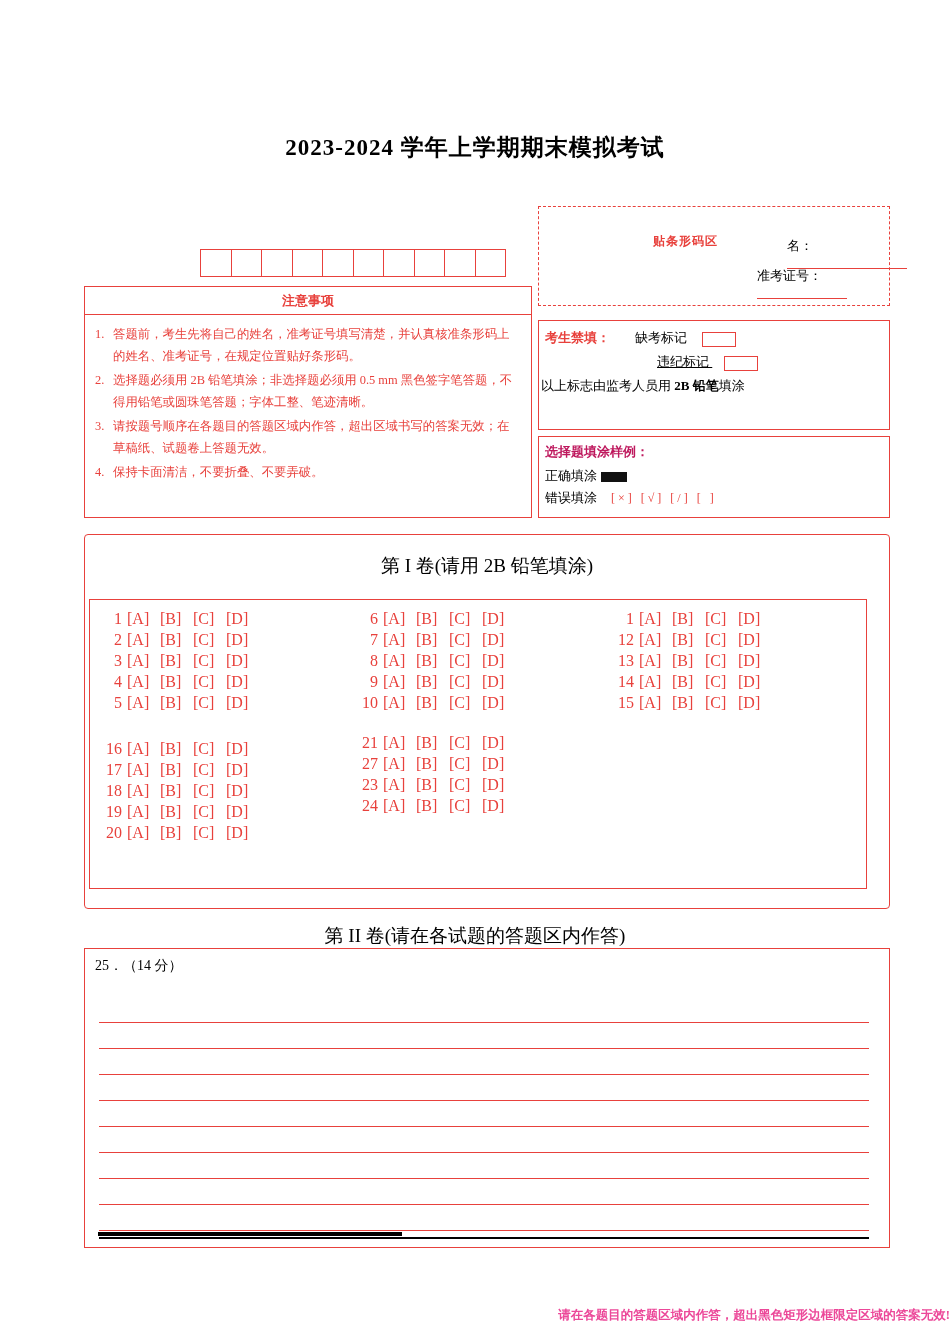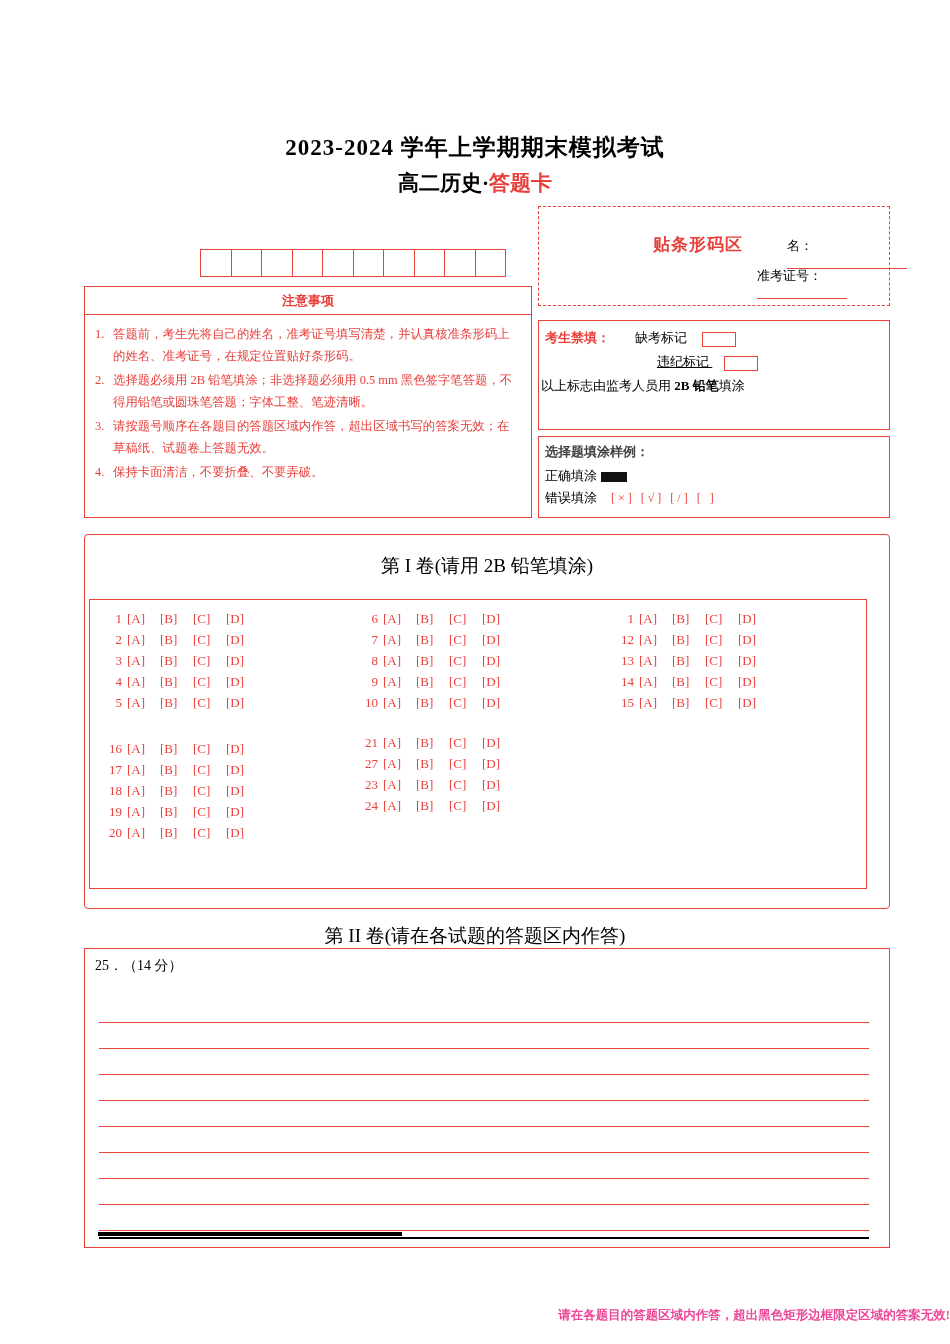--- a/index.html
+++ b/index.html
@@ -104,21 +104,21 @@
     width: 352px;
     height: 100px;
     border: 1px dashed #e8413c;
     box-sizing: border-box;
   }
   .barcode-label {
     position: absolute;
     left: 114px; top: 26px;
     color: #e8413c;
     font-weight: bold;
-    font-size: 17px;
+    font-size: 12px;
     letter-spacing: 1px;
   }
   .name-line {
     position: absolute;
     left: 248px; top: 30px;
     font-size: 13px;
   }
   .name-line .ul {
     display: inline-block;
     width: 120px;
@@ -182,21 +182,21 @@
     left: 538px; top: 436px;
     width: 352px;
     height: 82px;
     border: 1px solid #e8413c;
     box-sizing: border-box;
     font-size: 13px;
   }
   .sample-title {
     position: absolute;
     left: 6px; top: 6px;
-    color: #404040;
+    color: #be185d;
     font-weight: bold;
   }
   .sample-ok {
     position: absolute;
     left: 6px; top: 30px;
   }
   .sample-bad {
     position: absolute;
     left: 6px; top: 52px;
   }
@@ -244,21 +244,21 @@
     position: absolute;
     top: 8px;
   }
   .col.c1 { left: 12px; }
   .col.c2 { left: 268px; }
   .col.c3 { left: 524px; }
   .col.c1b { left: 12px; top: 138px; }
   .col.c2b { left: 268px; top: 132px; }
   .qrow {
     color: #e8413c;
-    font-size: 13px;
+    font-size: 16px;
     line-height: 21px;
     white-space: nowrap;
     font-family: "Liberation Serif", serif;
   }
   .qnum {
     display: inline-block;
     width: 20px;
     text-align: right;
     margin-right: 5px;
   }
@@ -325,23 +325,20 @@
     font-weight: bold;
   }
 </style>
 </head>
 <body>
 
 <div class="page">
 
   <div class="title-block">
     <div class="title-line1">2023-2024 学年上学期期末模拟考试</div>
-    <div class="title-line2">
-      <span>高二历史</span><span>·</span><span class="red">答题卡</span>
-    </div>
   </div>
 
   <div class="exam-no-boxes">
     <div class="cell"></div>
     <div class="cell"></div>
     <div class="cell"></div>
     <div class="cell"></div>
     <div class="cell"></div>
     <div class="cell"></div>
     <div class="cell"></div>

